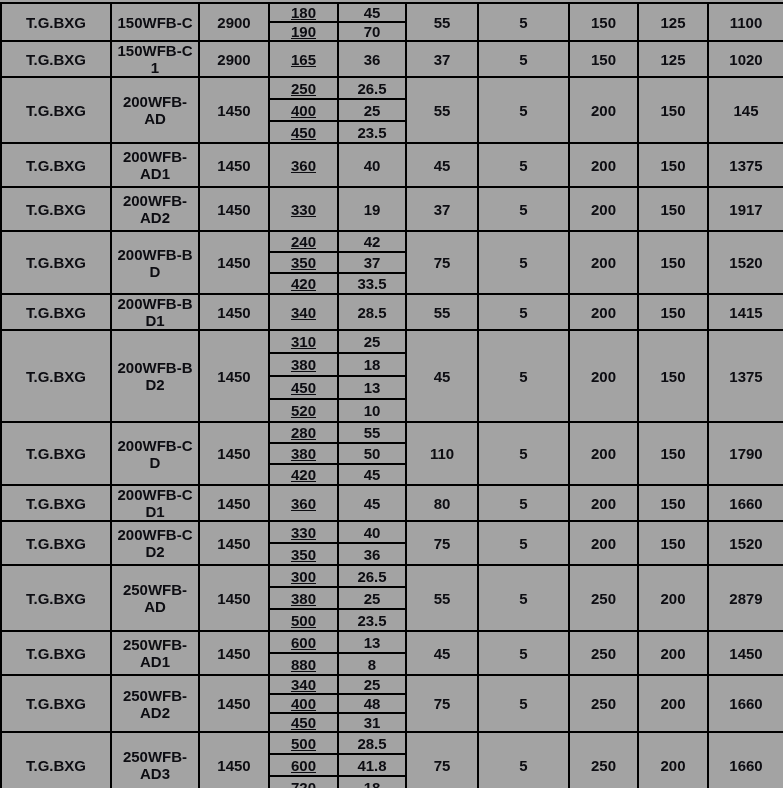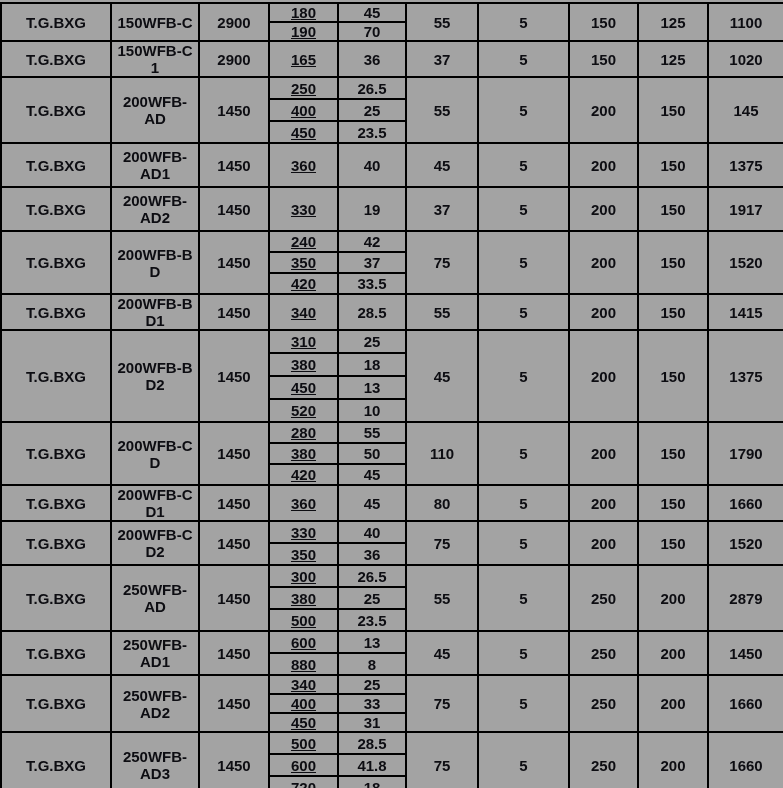--- a/index.html
+++ b/index.html
@@ -303,21 +303,21 @@
           <td class="flow gtop">340</td>
           <td class="head gtop">25</td>
           <td rowspan="3">75</td>
           <td rowspan="3">5</td>
           <td rowspan="3">250</td>
           <td rowspan="3">200</td>
           <td rowspan="3">1660</td>
         </tr>
         <tr style="height: 19px;">
           <td class="flow">400</td>
-          <td class="head">33</td>
+          <td class="head">48</td>
         </tr>
         <tr style="height: 19px;">
           <td class="flow">450</td>
           <td class="head">31</td>
         </tr>
         <tr style="height: 22px;">
           <td rowspan="3">T.G.BXG</td>
           <td rowspan="3" class="model">250WFB-
 AD3</td>
           <td rowspan="3">1450</td>

